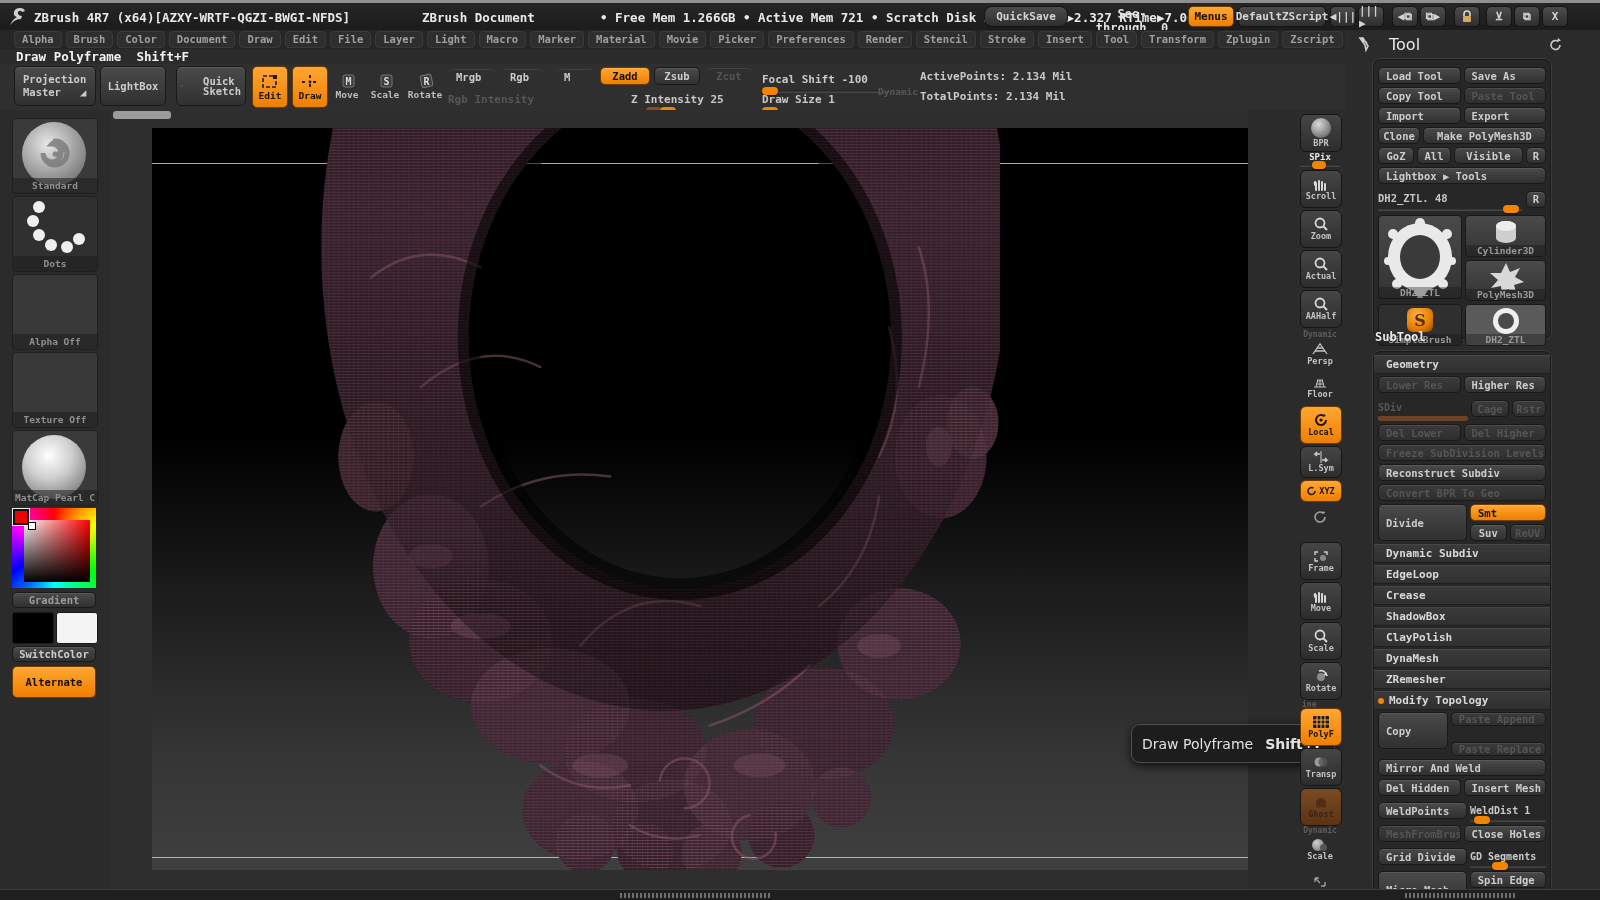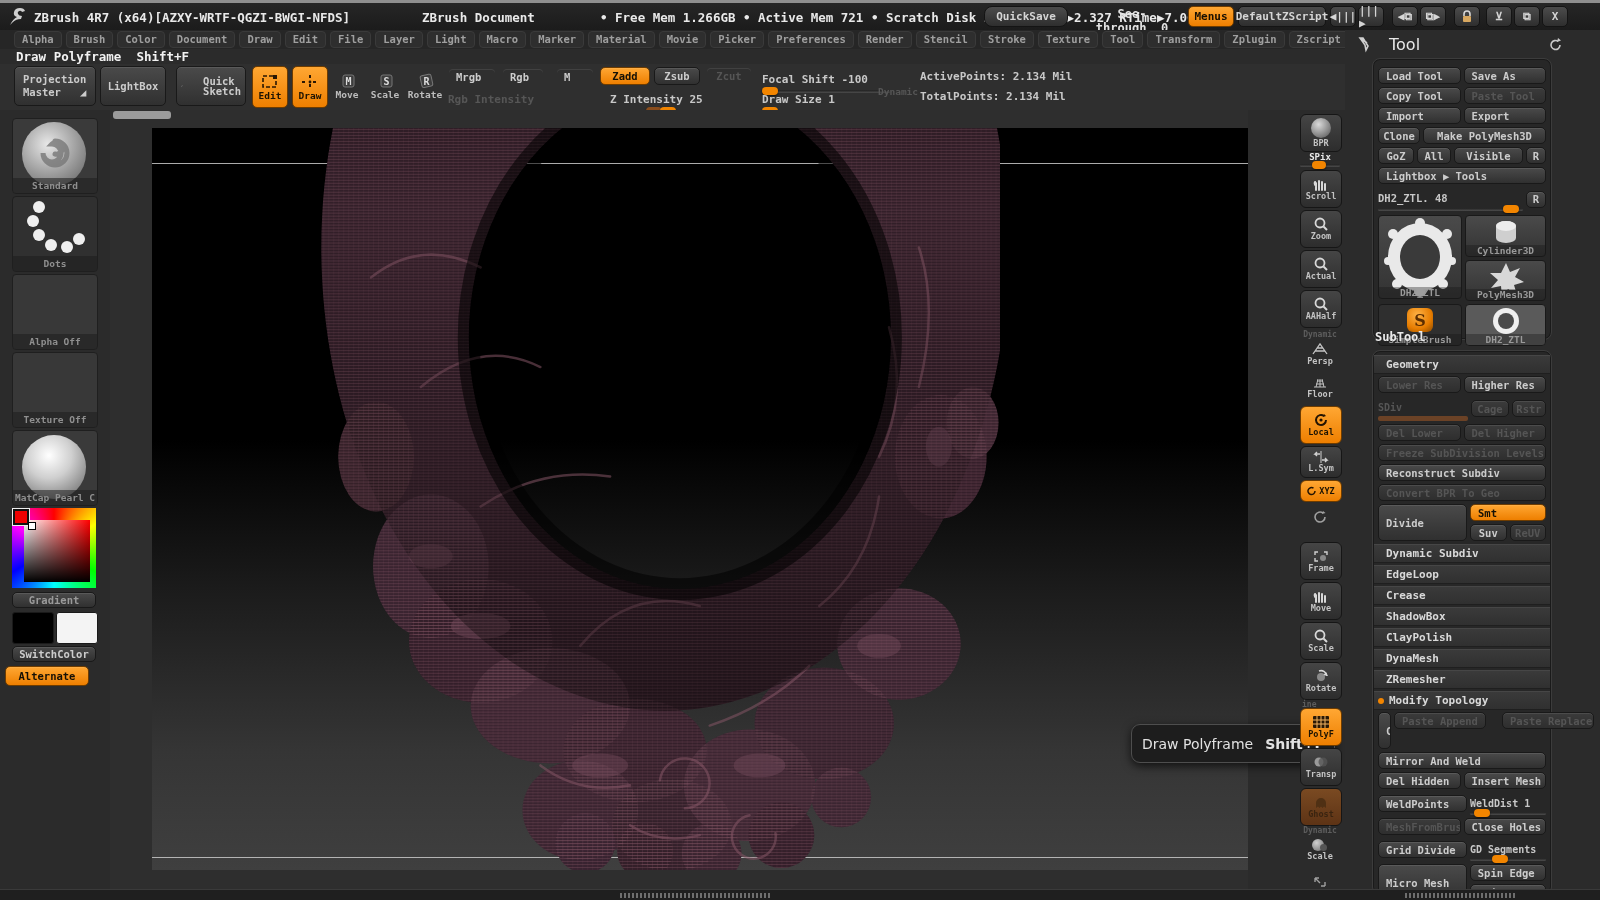--- a/index.html
+++ b/index.html
@@ -145,21 +145,21 @@
       <span class="menu-item">Light</span>
       <span class="menu-item">Macro</span>
       <span class="menu-item">Marker</span>
       <span class="menu-item">Material</span>
       <span class="menu-item">Movie</span>
       <span class="menu-item">Picker</span>
       <span class="menu-item">Preferences</span>
       <span class="menu-item">Render</span>
       <span class="menu-item">Stencil</span>
       <span class="menu-item">Stroke</span>
-      <span class="menu-item">Texture</span>
+      <span class="menu-item">Insert</span>
       <span class="menu-item">Tool</span>
       <span class="menu-item">Transform</span>
       <span class="menu-item">Zplugin</span>
       <span class="menu-item">Zscript</span>
     </div>
 
   <div class="abs" id="actionline">
     <span>Draw Polyframe</span>&nbsp;&nbsp;<span>Shift+F</span>
   </div>
 
@@ -232,21 +232,21 @@
       </div>
 
     <div class="abs" style="left:448px;top:24px;width:214px">
       <span class="lbl dim">Rgb Intensity</span>
       <div class="track" style="margin-top:3px">
           <div class="knob dim" style="right:0"></div>
         </div>
     </div>
 
     <div class="abs" style="left:608px;top:24px;width:140px">
-      <span class="lbl" style="margin-left:2px">Z Intensity 25</span>
+      <span class="lbl" style="margin-left:23px">Z Intensity 25</span>
       <div class="track" style="margin-top:3px">
           <div class="knob" style="left:52px"></div>
         </div>
     </div>
 
     <div class="abs" style="left:762px;top:4px;width:128px">
       <span class="lbl">Focal Shift -100</span>
       <div class="track" style="margin-top:3px">
           <div class="knob" style="left:0"></div>
         </div>
@@ -303,21 +303,21 @@
       <div style="position:absolute;left:16px;top:14px;width:6px;height:6px;border:1px solid #000;background:#fff"></div>
     </div>
     <div class="btn abs" style="left:12px;top:482px;width:84px;height:16px;color:#9a9a9a">
         <span>Gradient</span>
       </div>
     <div class="abs" style="left:12px;top:502px;width:40px;height:30px;background:#000;border:1px solid #1a1a1a;border-radius:3px"></div>
     <div class="abs" style="left:56px;top:502px;width:40px;height:30px;background:#f4f4f4;border:1px solid #1a1a1a;border-radius:3px"></div>
     <div class="btn abs" style="left:12px;top:536px;width:84px;height:16px">
         <span>SwitchColor</span>
       </div>
-    <div class="btn orange abs" style="left:5px;top:556px;width:84px;height:20px">
+    <div class="btn orange abs" style="left:12px;top:556px;width:84px;height:32px">
         <span>Alternate</span>
       </div>
   </div>
 
   <div class="abs" id="canvas">
     <div id="hthumb"></div>
     <div id="doc">
       <div class="gline" style="top:35px"></div>
       <div class="gline" style="top:729px"></div>
 
@@ -772,21 +772,21 @@
           </div>
         </div>
       <div class="gsec">
         <span class="dot"></span>
         <span>Modify Topology</span>
       </div>
       <div class="prow">
         <div class="btn left" style="height:37px">
             <span>Copy</span>
           </div>
-        <div style="flex:1;display:flex;flex-direction:row;gap:16px">
+        <div style="flex:1;display:flex;flex-direction:column;gap:16px">
           <div class="btn left dis" style="height:17px">
               <span>Paste Append</span>
             </div>
           <div class="btn left dis" style="height:17px">
               <span>Paste Replace</span>
             </div>
         </div>
       </div>
       <div class="prow">
           <div class="btn left">

